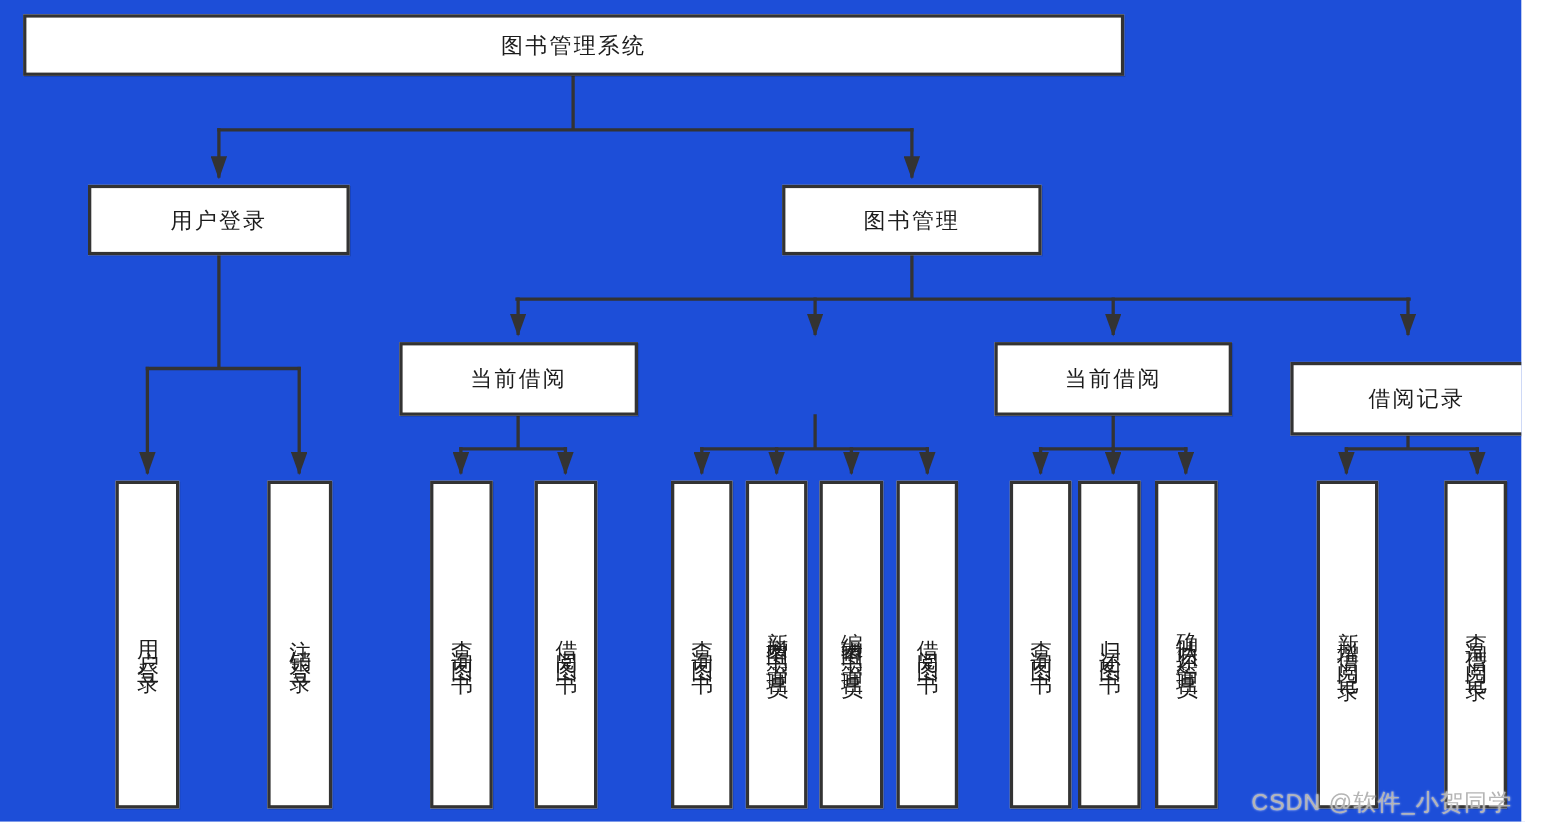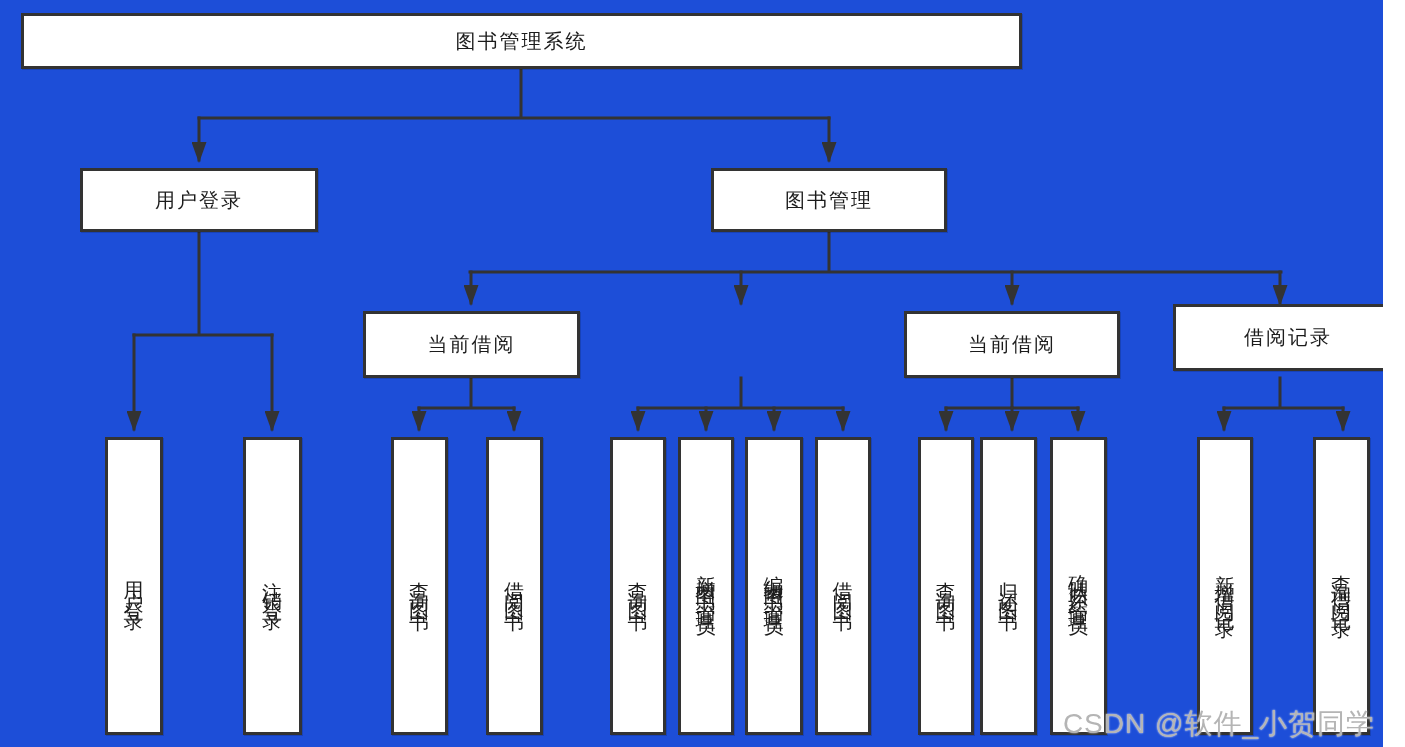--- a/index.html
+++ b/index.html
@@ -15,21 +15,21 @@
     color:#1c1c1c; font-size:20px; letter-spacing:2px;
     box-shadow:1px 1px 0 rgba(0,0,0,0.15);
   }
   .leaf {
     writing-mode:vertical-rl; text-orientation:mixed;
     letter-spacing:10px; letter-spacing:10px;
     font-size:20px; line-height:1;
   }
   #watermark {
     position:absolute; right:8px; bottom:4px;
-    font-size:28px; color:#b5b5b5; letter-spacing:1px;
+    font-size:21px; color:#b5b5b5; letter-spacing:1px;
     text-shadow:0 0 2px #ffffff; z-index:5; pointer-events:none;
   }
 </style>
 </head>
 <body>
 
 <div id="stage">
 
   <svg id="connectors" viewBox="0 0 1405 747" xmlns="http://www.w3.org/2000/svg">
     <defs>
@@ -74,21 +74,21 @@
     </g>
   </svg>
 
   <div class="box" style="left:21px; top:13px; width:1001px; height:56px;">图书管理系统</div>
 
   <div class="box" style="left:80px; top:168px; width:238px; height:64px;">用户登录</div>
   <div class="box" style="left:711px; top:168px; width:236px; height:64px;">图书管理</div>
 
   <div class="box" style="left:363px; top:311px; width:217px; height:67px;">当前借阅</div>
   <div class="box" style="left:904px; top:311px; width:216px; height:67px;">当前借阅</div>
-  <div class="box" style="left:1173px; top:304px; width:214px; height:67px;padding-left:16px;">借阅记录</div>
+  <div class="box" style="left:1173px; top:329px; width:214px; height:67px;padding-left:16px;">借阅记录</div>
 
   <div class="box leaf" style="left:105px; top:437px; width:58px; height:298px;">用户登录</div>
   <div class="box leaf" style="left:243px; top:437px; width:59px; height:298px;">注销登录</div>
 
   <div class="box leaf" style="left:391px; top:437px; width:57px; height:298px;">查询图书</div>
   <div class="box leaf" style="left:486px; top:437px; width:57px; height:298px;">借阅图书</div>
 
   <div class="box leaf" style="left:610px; top:437px; width:56px; height:298px;">查询图书</div>
   <div class="box leaf" style="left:678px; top:437px; width:56px; height:298px; letter-spacing:6px;">新增图书（管理员）</div>
   <div class="box leaf" style="left:745px; top:437px; width:58px; height:298px; letter-spacing:6px;">编辑图书（管理员）</div>

